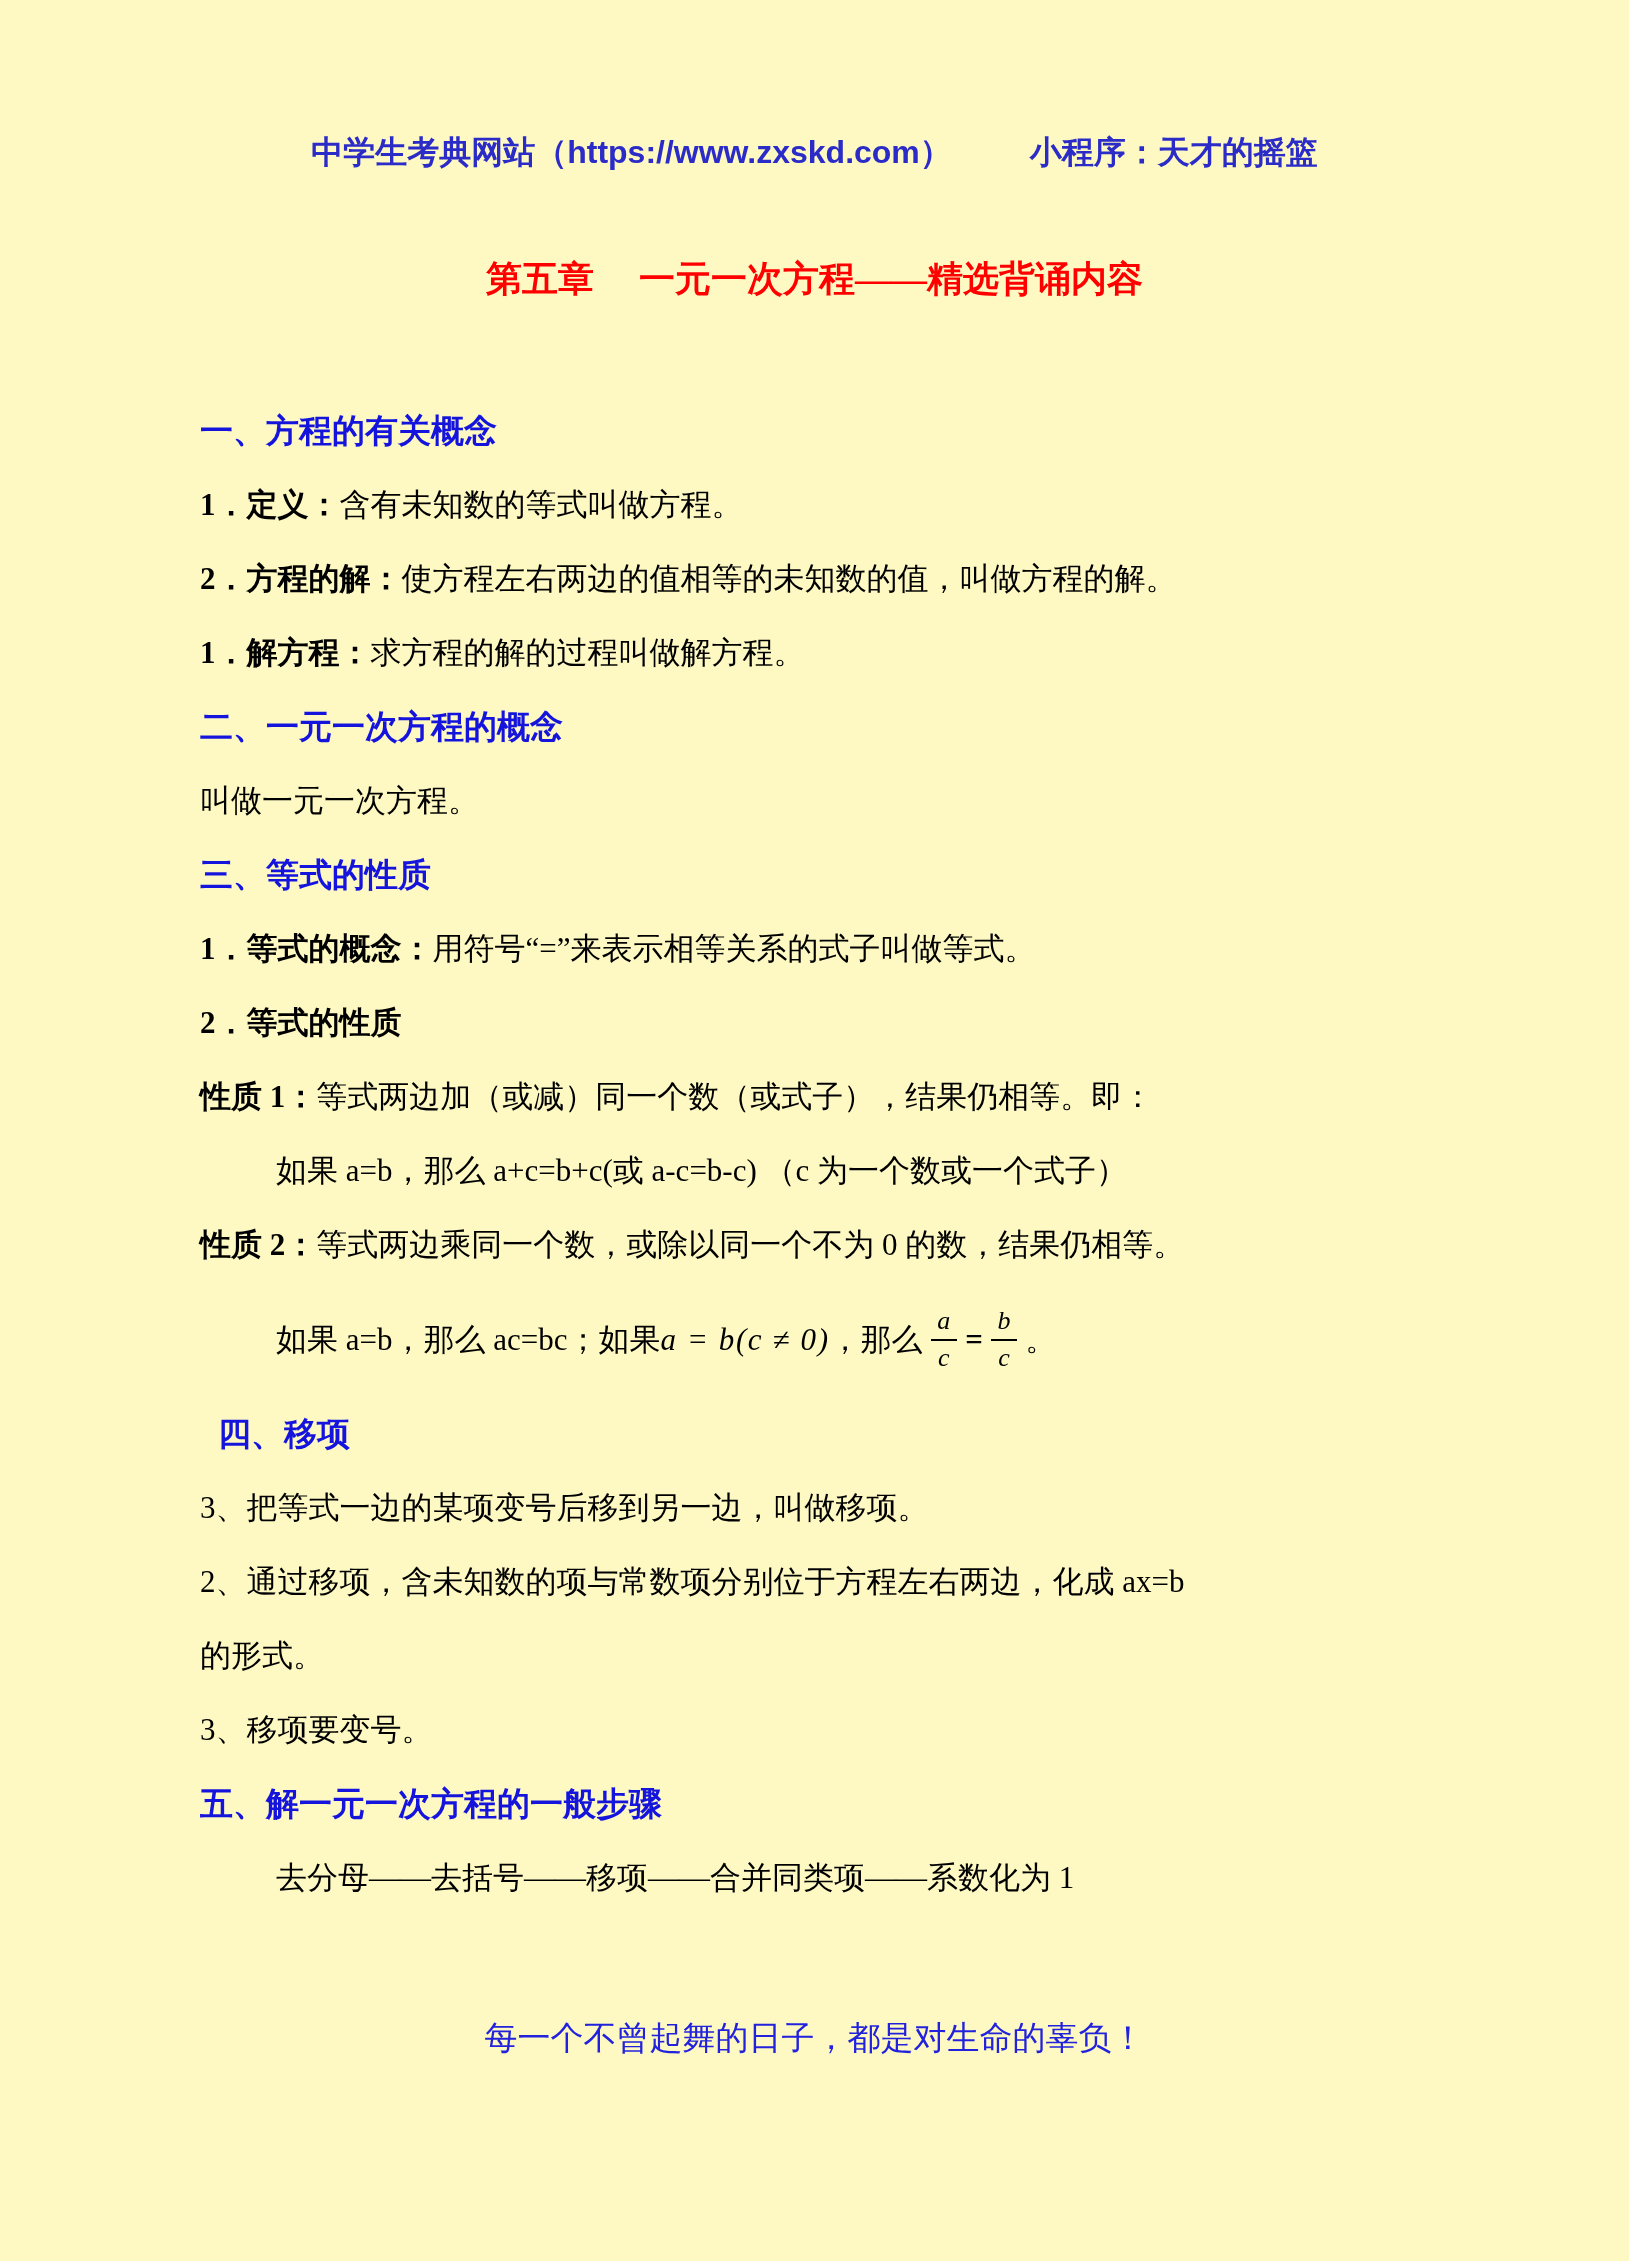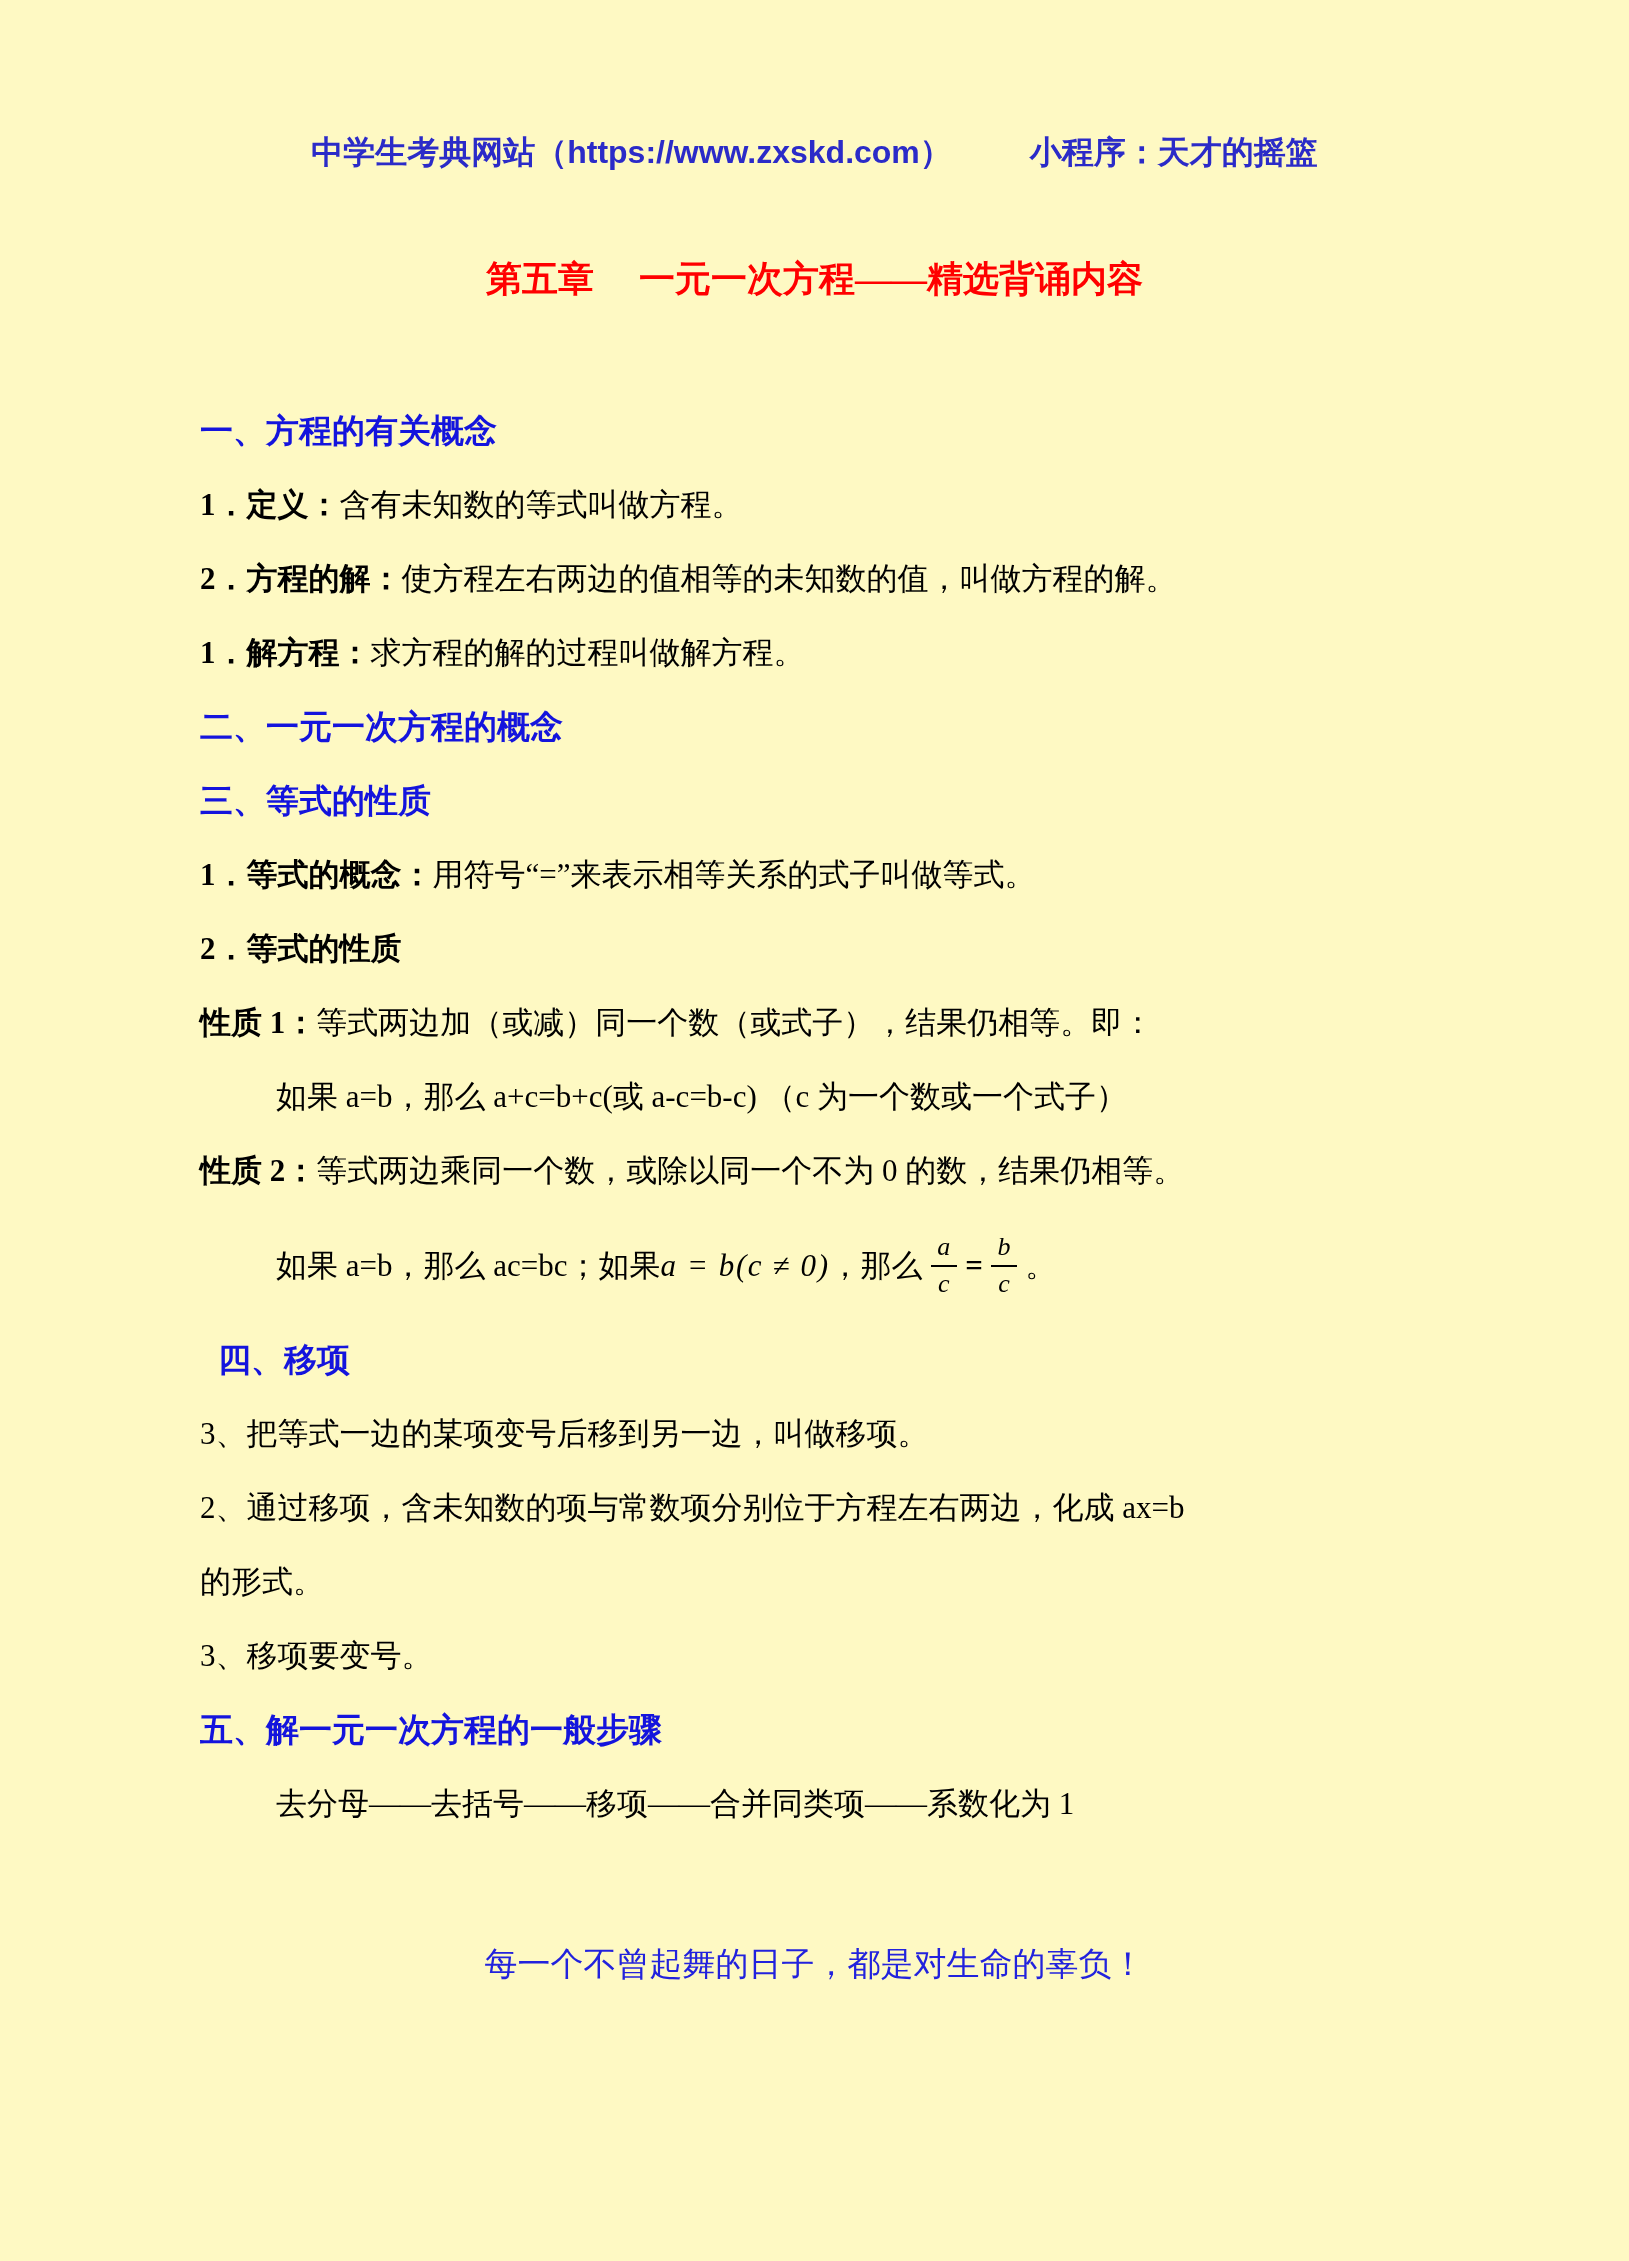--- a/index.html
+++ b/index.html
@@ -127,20 +127,21 @@
       <span class="label">2．方程的解：</span><span>使方程左右两边的值相等的未知数的值，叫做方程的解。</span>
     </div>
 
     <div class="line">
       <span class="label">1．解方程：</span><span>求方程的解的过程叫做解方程。</span>
     </div>
 
     <div class="line sec-heading">二、一元一次方程的概念</div>
 
 
+    <div class="line">叫做一元一次方程。</div>
 
     <div class="line sec-heading">三、等式的性质</div>
 
     <div class="line">
       <span class="label">1．等式的概念：</span><span>用符号“=”来表示相等关系的式子叫做等式。</span>
     </div>
 
     <div class="line">
       <span class="label">2．等式的性质</span>
     </div>

